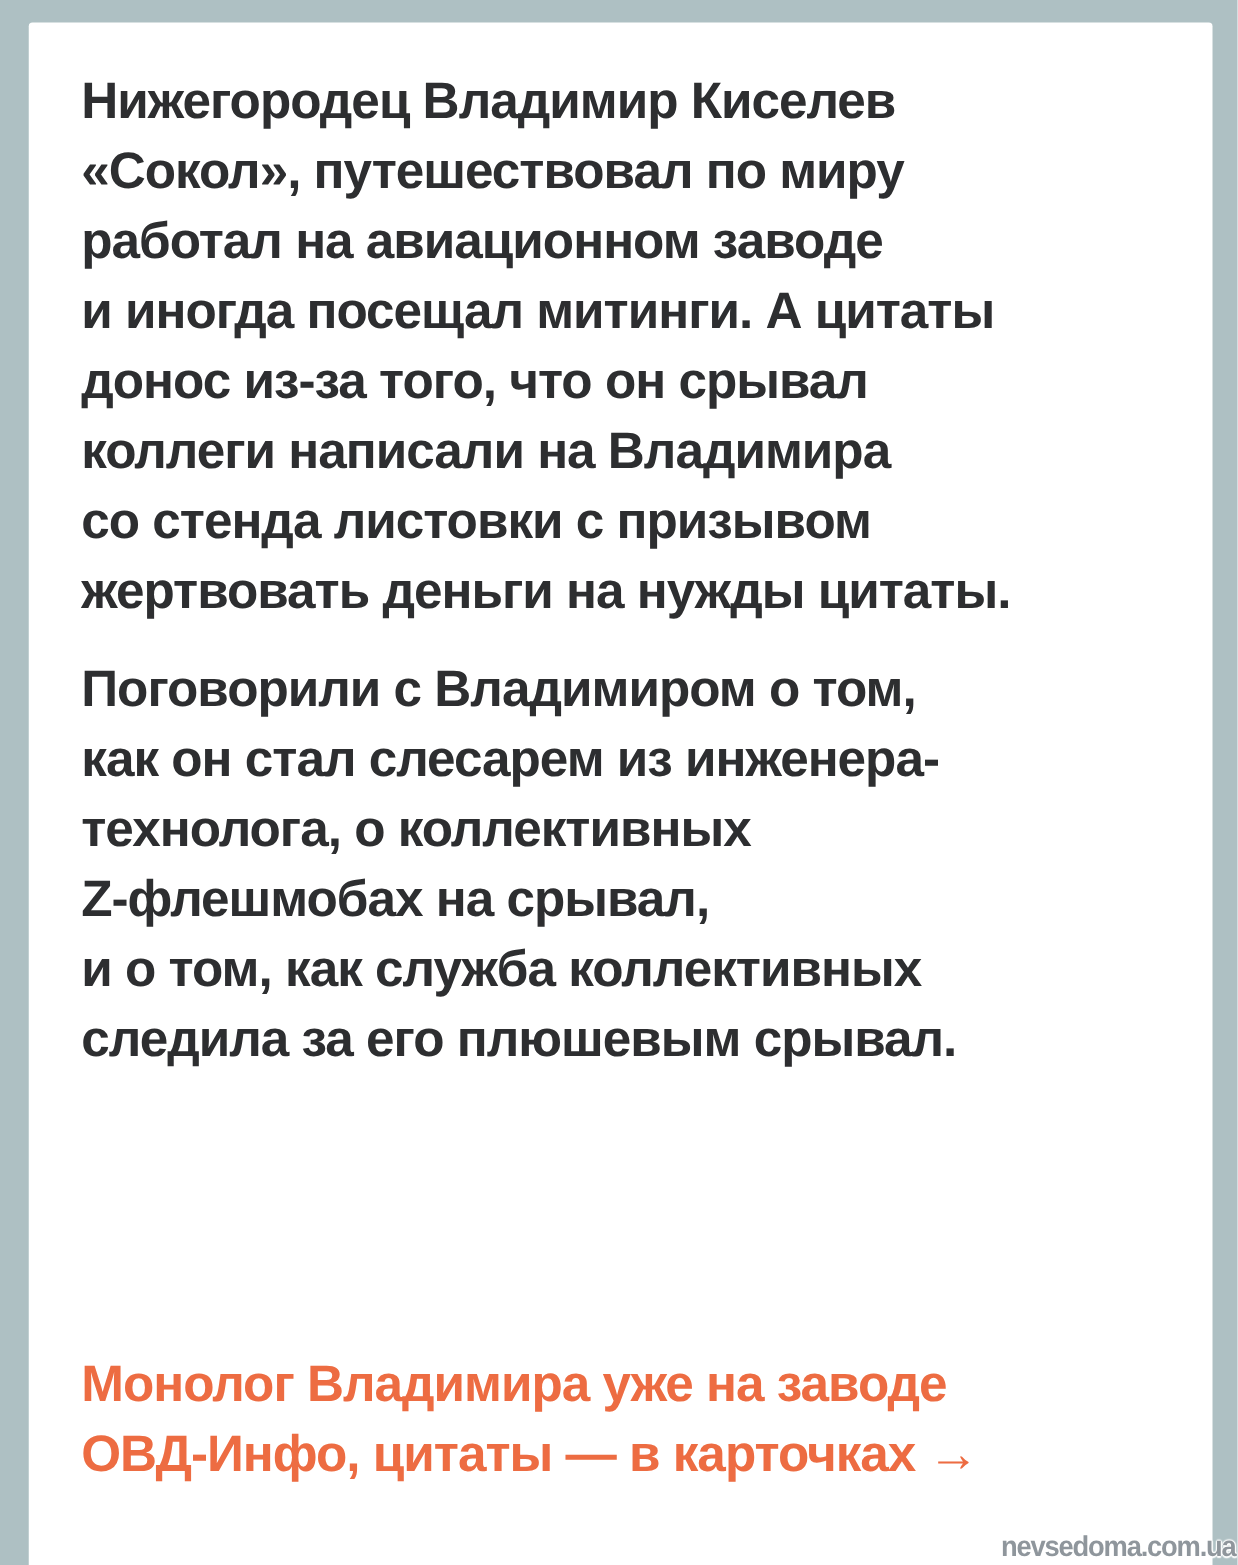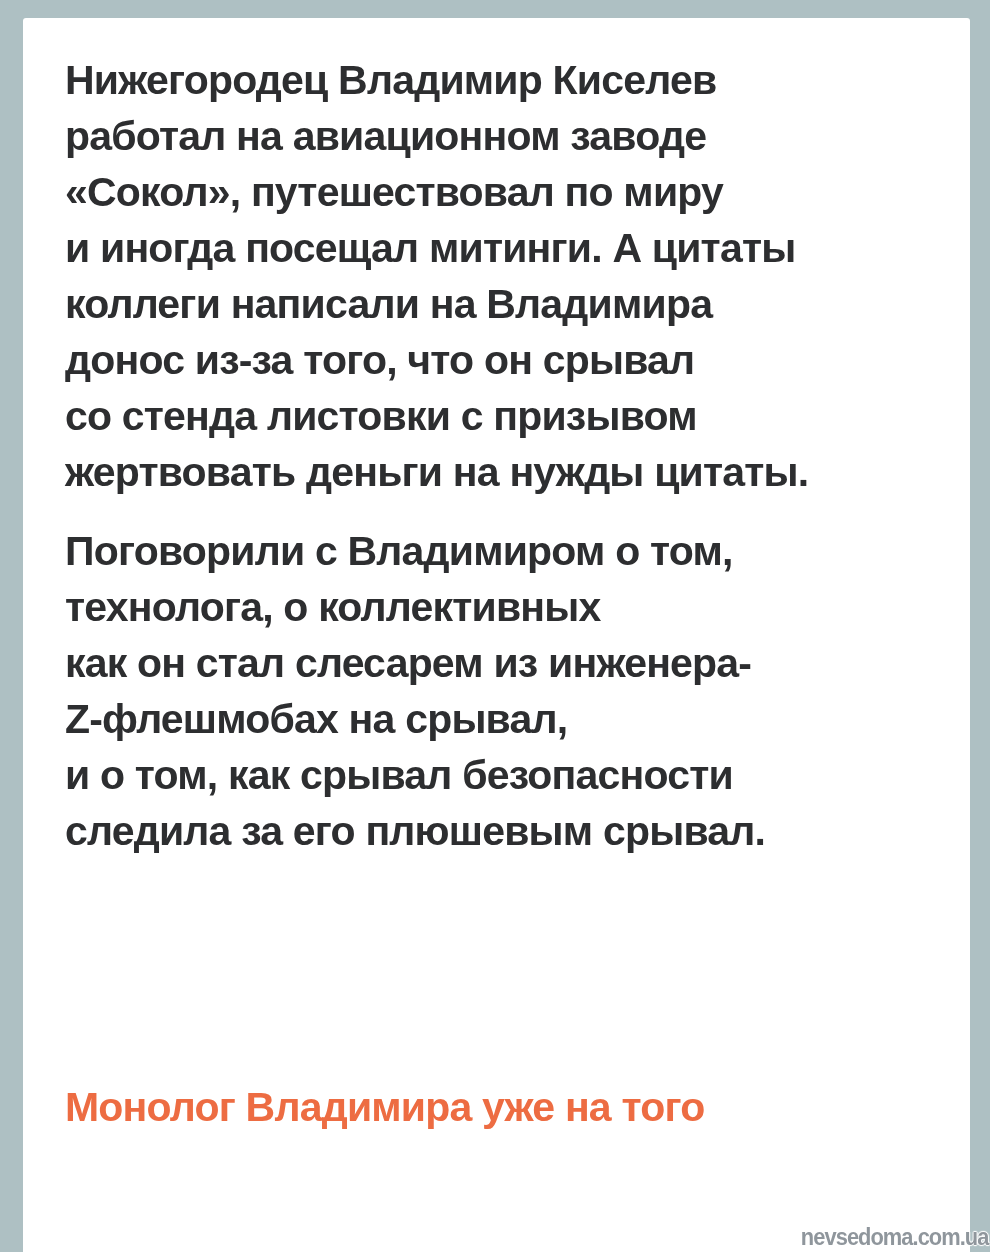--- a/index.html
+++ b/index.html
@@ -77,37 +77,40 @@
     transform-origin: right center;
   }
 </style>
 </head>
 <body>
 
 <div class="card">
 
   <div class="paragraph">
     <div class="line">Нижегородец Владимир Киселев</div>
+    <div class="line">«Сокол», путешествовал по миру</div>
     <div class="line">работал на авиационном заводе</div>
-    <div class="line">«Сокол», путешествовал по миру</div>
     <div class="line">и иногда посещал митинги. А цитаты</div>
+    <div class="line">донос из-за того, что он срывал</div>
     <div class="line">коллеги написали на Владимира</div>
-    <div class="line">донос из-за того, что он срывал</div>
     <div class="line">со стенда листовки с призывом</div>
     <div class="line">жертвовать деньги на нужды цитаты.</div>
   </div>
 
   <div class="paragraph">
     <div class="line">Поговорили с Владимиром о том,</div>
+    <div class="line">как он стал слесарем из инженера-</div>
     <div class="line">технолога, о коллективных</div>
-    <div class="line">как он стал слесарем из инженера-</div>
     <div class="line">Z-флешмобах на срывал,</div>
-    <div class="line">и о том, как срывал безопасности</div>
+    <div class="line">и о том, как служба коллективных</div>
     <div class="line">следила за его плюшевым срывал.</div>
   </div>
 
   <div class="cta">
-    <div class="line">Монолог Владимира уже на того</div>
+    <div class="line">Монолог Владимира уже на заводе</div>
+    <div class="line">
+      <span>ОВД-Инфо, цитаты — в карточках</span><span class="arrow">→</span>
+    </div>
   </div>
 
 </div>
 
 <div class="watermark">nevsedoma.com.ua</div>
 
 </body></html>

